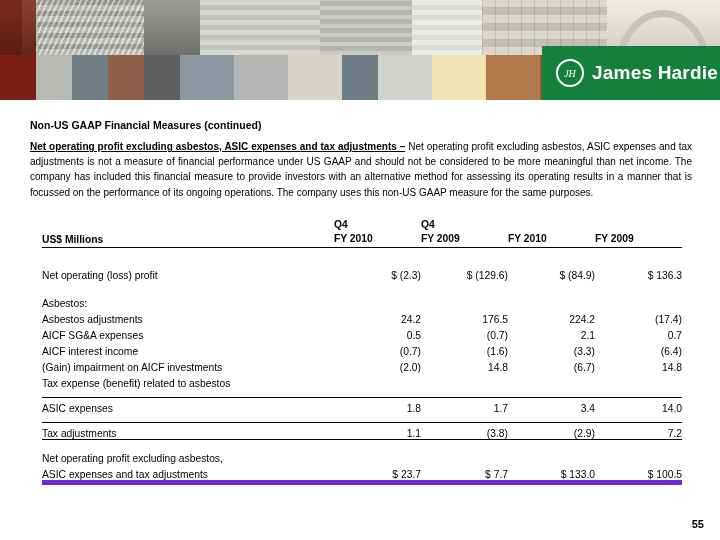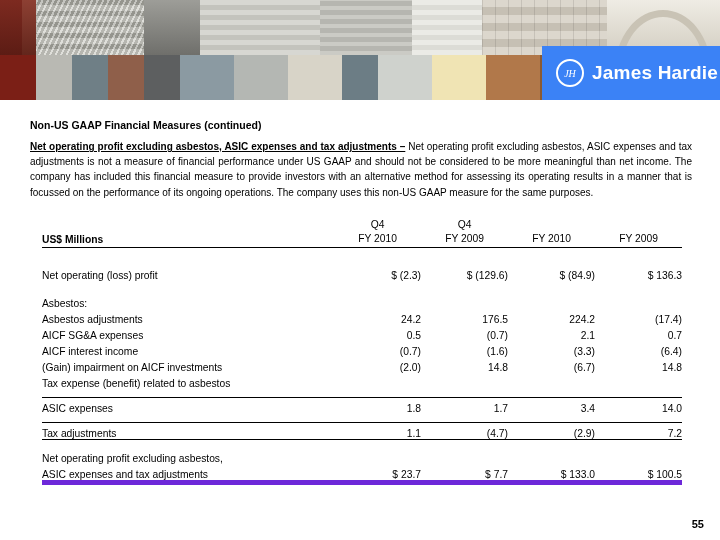--- a/index.html
+++ b/index.html
@@ -69,21 +69,21 @@
     left: 0; top: 55px;
     width: 720px; height: 45px;
   }
   .sw { position: absolute; top: 0; height: 45px; }
 
   .logo-block {
     position: absolute;
     right: 0; top: 46px;
     width: 178px;
     height: 54px;
-    background: #3b82f6;
+    background: #15803d;
     display: flex;
     align-items: center;
     padding-left: 14px;
     box-sizing: border-box;
   }
   .logo-mark {
     width: 24px; height: 24px;
     border: 2px solid #ffffff;
     border-radius: 50%;
     margin-right: 8px;
@@ -147,22 +147,21 @@
     color: #000;
   }
   table.fin th, table.fin td {
     padding: 0;
     vertical-align: bottom;
   }
   .col-label { width: 292px; }
   .col-num   { width: 87px; text-align: right; }
 
   .hdr-cell {
-    font-weight: normal;
-    text-align: center;
+    font-weight: bold;
     padding-bottom: 1px;
     line-height: 13.5px;
   }
   .hdr-label {
     font-weight: bold;
     padding-bottom: 1px;
   }
   tr.hdr-row td, tr.hdr-row th { border-bottom: 1px solid #000; padding-bottom: 2px; }
 
   .sp-lg td { height: 17px; }
@@ -336,21 +335,21 @@
         <td class="num">14.0</td>
       </tr>
 
       <tr class="sp-sm">
           <td colspan="5"></td>
         </tr>
 
       <tr class="row rule-top">
         <td class="indent1">Tax adjustments</td>
         <td class="num">1.1</td>
-        <td class="num">(4.7)</td>
+        <td class="num">(3.8)</td>
         <td class="num">(2.9)</td>
         <td class="num">7.2</td>
       </tr>
 
       <tr class="sp-sm rule-top">
           <td colspan="5"></td>
         </tr>
 
       <tr class="row">
         <td class="indent1">Net operating profit excluding asbestos,</td>

